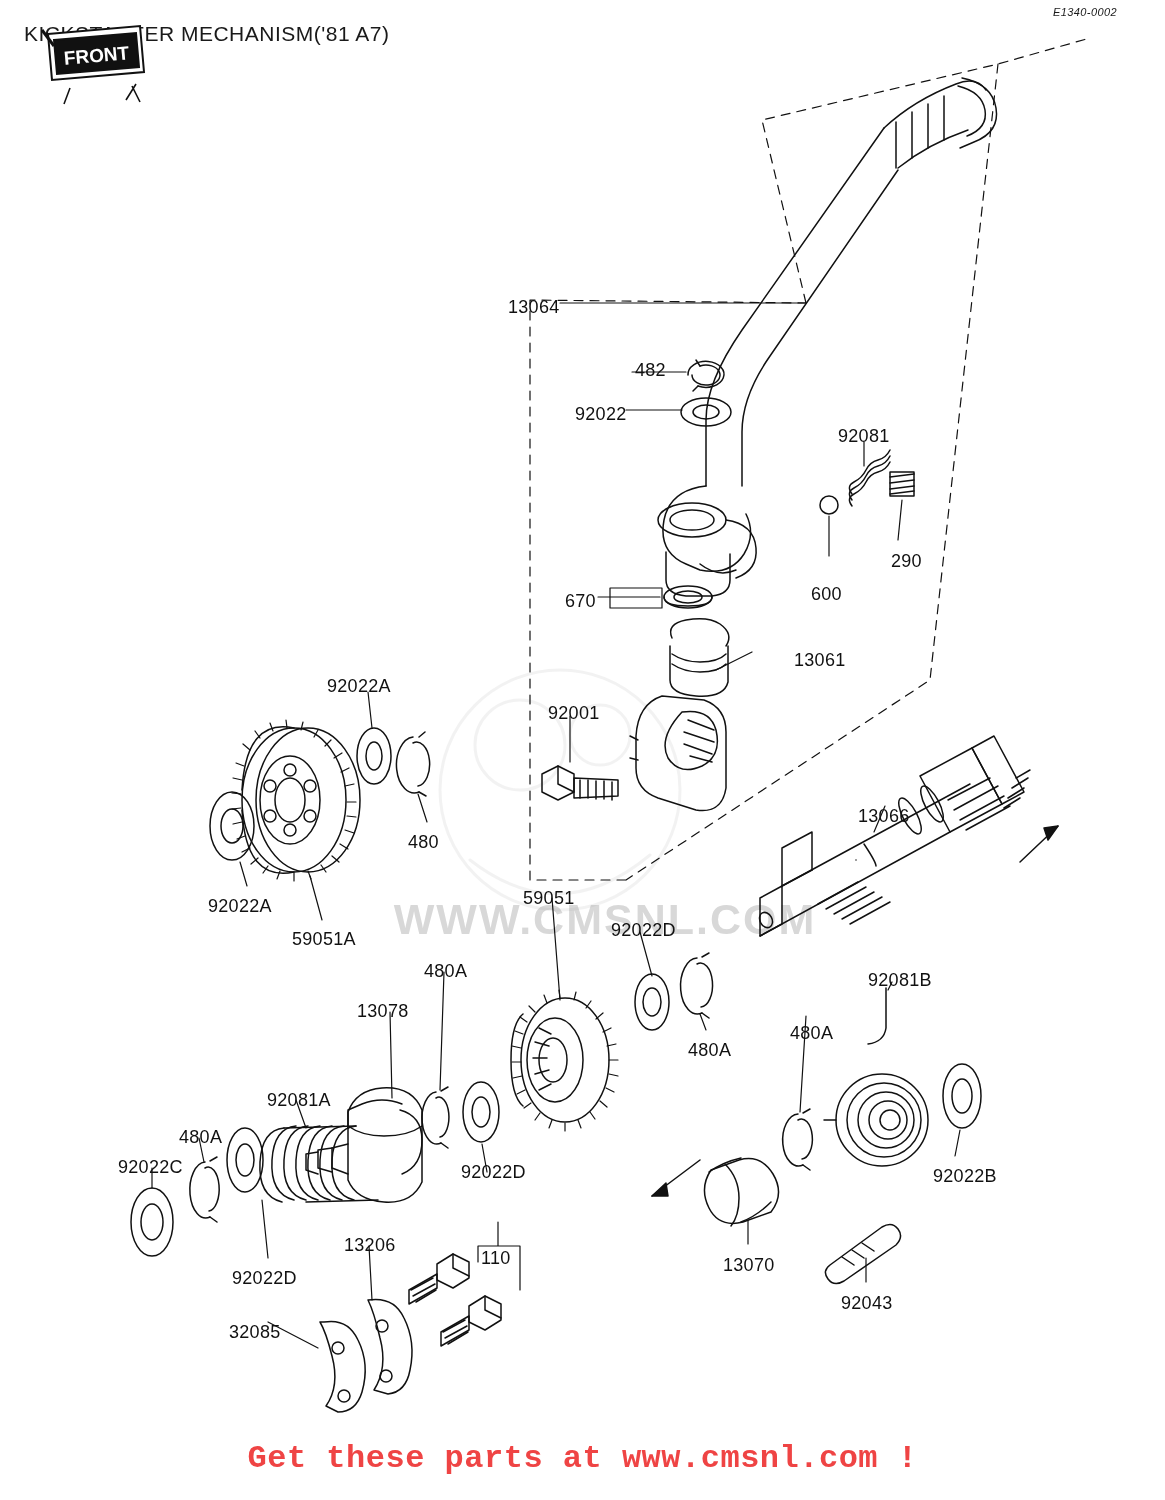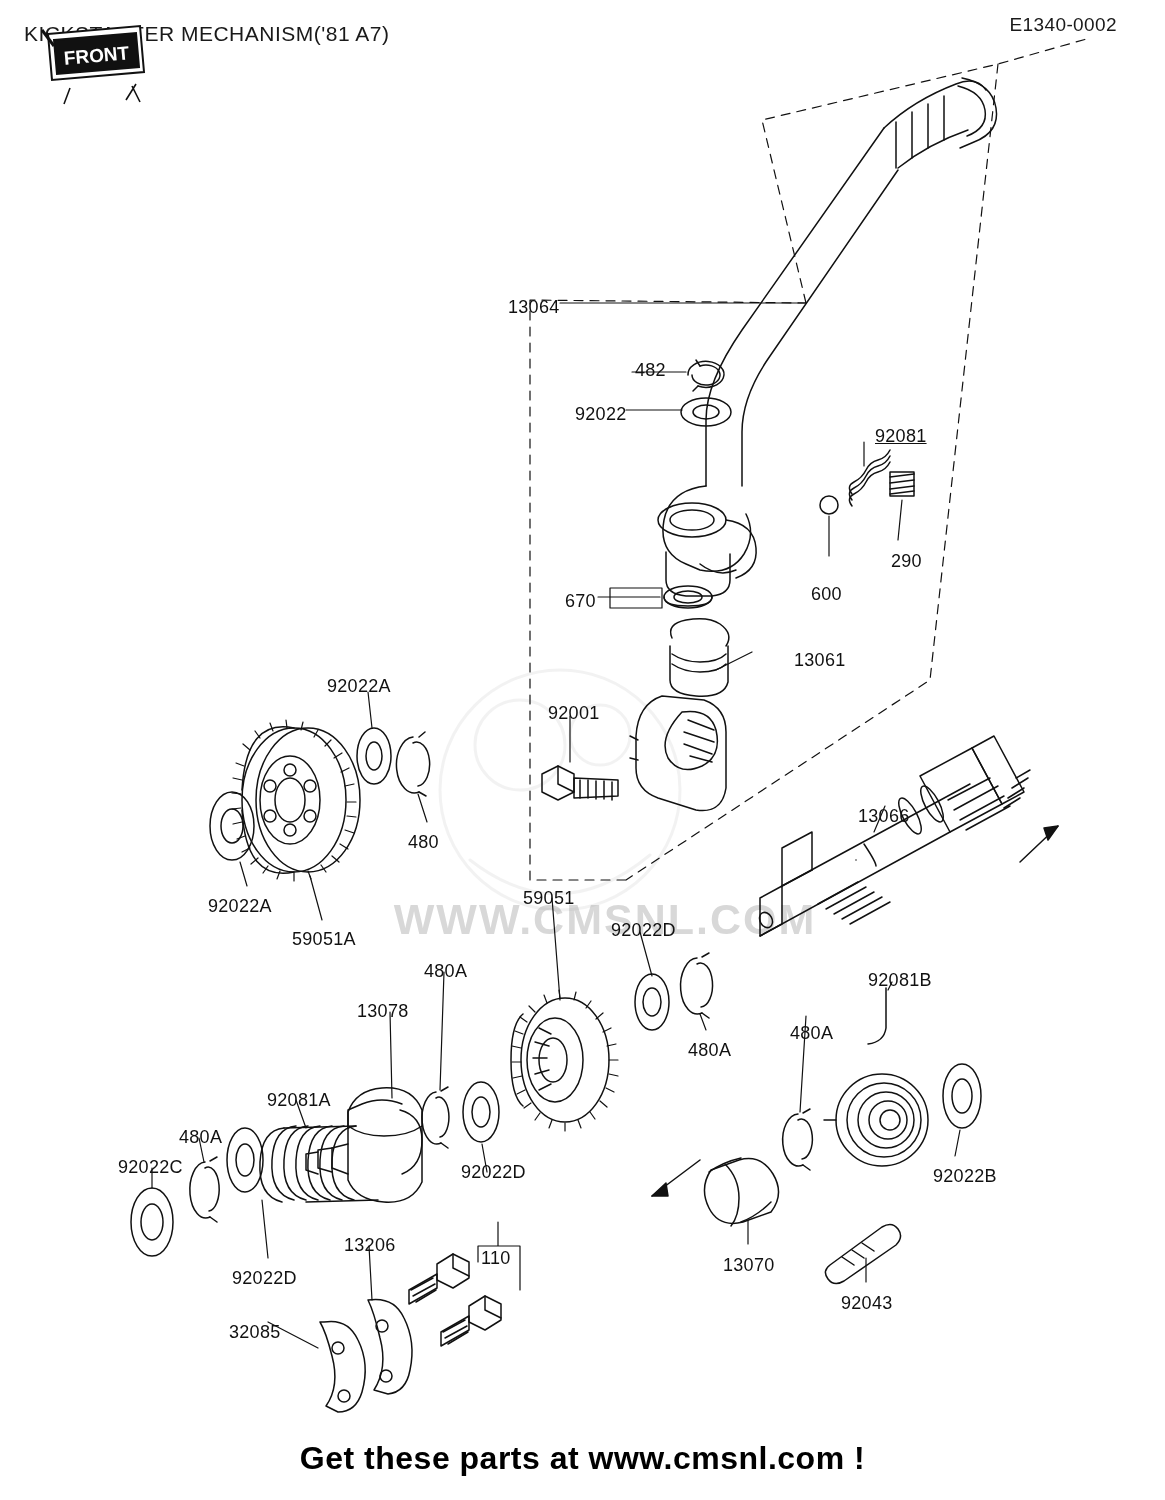--- a/index.html
+++ b/index.html
@@ -13,22 +13,22 @@
   }
   .root{position:absolute;inset:0;}
 
   
   .page-title{
     position:absolute;left:24px;top:22px;
     font-size:21px;letter-spacing:0.5px;color:#1a1a1a;
     white-space:nowrap;
   }
   .doc-code{
-    position:absolute;right:48px;top:14px;
-    font-size:19px;letter-spacing:0.4px;color:#1a1a1a;
+    position:absolute;right:48px;top:6px;
+    font-size:11px;letter-spacing:0.4px;color:#1a1a1a;font-style:italic;
   }
 
   
   .front-flag{
     position:absolute;left:40px;top:24px;width:115px;height:90px;
   }
   .wm-url{
     position:absolute;left:345px;top:895px;width:520px;
     text-align:center;
     font-size:43px;font-weight:bold;letter-spacing:2px;
@@ -394,21 +394,21 @@
         <path d="M866 1282 L866 1258"></path>
         <path d="M268 1322 L318 1348"></path>
       </g>
     </g>
   </svg>
 
   <div id="labels-layer">
       <div class="lbl" style="left: 508px; top: 297px;">13064</div>
       <div class="lbl" style="left: 597px; top: 360px; margin-left: 38px;">482</div>
       <div class="lbl" style="left: 575px; top: 404px;">92022</div>
-      <div class="lbl" style="left: 875px; top: 426px; text-decoration: underline;">92081</div>
+      <div class="lbl" style="left: 838px; top: 426px;">92081</div>
       <div class="lbl" style="left: 811px; top: 584px;">600</div>
       <div class="lbl" style="left: 891px; top: 551px;">290</div>
       <div class="lbl" style="left: 565px; top: 591px;">670</div>
       <div class="lbl" style="left: 794px; top: 650px;">13061</div>
       <div class="lbl" style="left: 327px; top: 676px;">92022A</div>
       <div class="lbl" style="left: 548px; top: 703px;">92001</div>
       <div class="lbl" style="left: 408px; top: 832px;">480</div>
       <div class="lbl" style="left: 858px; top: 806px;">13066</div>
       <div class="lbl" style="left: 208px; top: 896px;">92022A</div>
       <div class="lbl" style="left: 292px; top: 929px;">59051A</div>
@@ -425,14 +425,14 @@
       <div class="lbl" style="left: 461px; top: 1162px;">92022D</div>
       <div class="lbl" style="left: 933px; top: 1166px;">92022B</div>
       <div class="lbl" style="left: 232px; top: 1268px;">92022D</div>
       <div class="lbl" style="left: 344px; top: 1235px;">13206</div>
       <div class="lbl" style="left: 481px; top: 1211px; margin-top: 37px;">110</div>
       <div class="lbl" style="left: 723px; top: 1255px;">13070</div>
       <div class="lbl" style="left: 841px; top: 1293px;">92043</div>
       <div class="lbl" style="left: 229px; top: 1322px;">32085</div>
     </div>
 
-  <div class="footer" style="color: #000000;">Get these parts at www.cmsnl.com !</div>
+  <div class="footer" style="color: #ef4444; font-family: Liberation Mono, monospace;">Get these parts at www.cmsnl.com !</div>
 </div>
 
 </body></html>

